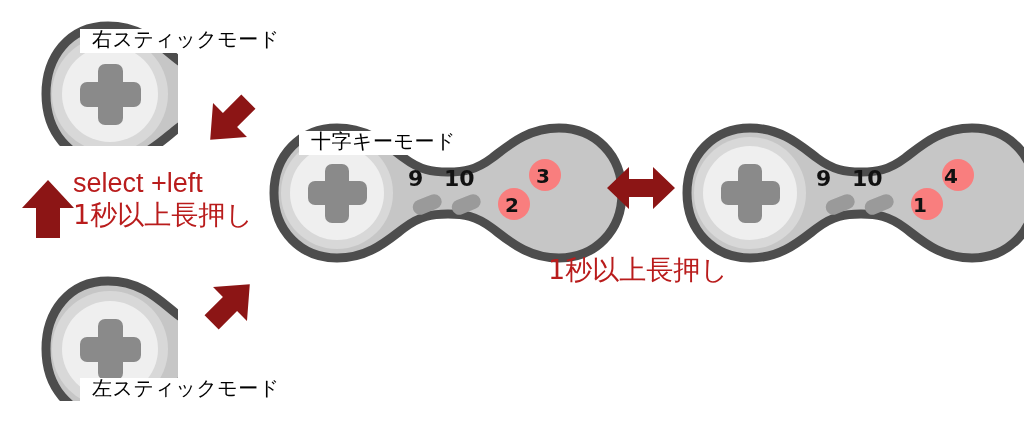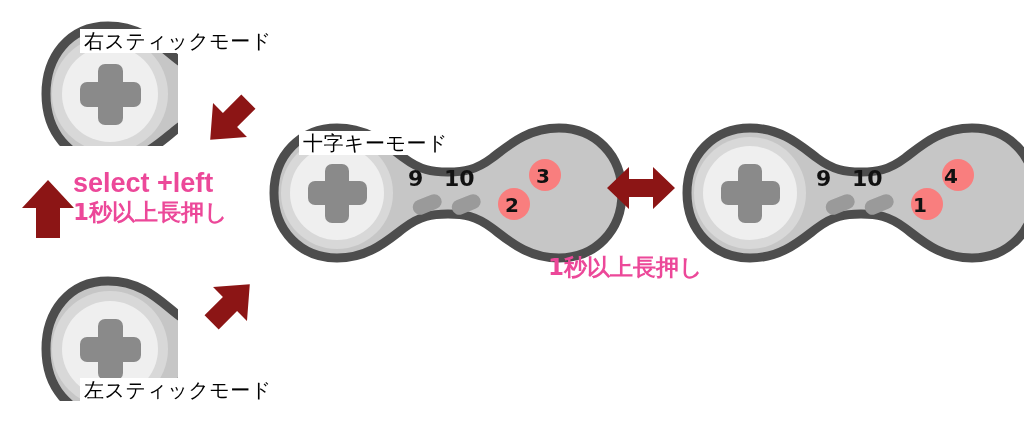--- a/index.html
+++ b/index.html
@@ -22,48 +22,47 @@
   
   .pad-wrap { position: absolute; }
   .pad-wrap svg { display: block; overflow: visible; }
 
   
   .clipbox { position: absolute; overflow: hidden; }
 
   
   .mode-label {
     position: absolute;
-    font-family: Liberation Serif, serif;
+    font-family: Liberation Mono, monospace;
     font-size: 20px;
     line-height: 1;
     color: #000000;
     background: #ffffff;
     white-space: nowrap;
     letter-spacing: 0.5px;
-    padding: 2px 4px;
+    padding: 2px 12px;
   }
 
   .hint {
     position: absolute;
-    color: #ec4899;
+    color: #b91c1c;
     font-family: "DejaVu Sans", "Liberation Sans", sans-serif;
     white-space: nowrap;
     line-height: 1.15;
-    font-weight: bold;
   }
   .hint .l1 {
     display: block;
     font-family: "Liberation Sans", sans-serif;
     font-size: 27px;
     letter-spacing: 0px;
   }
   .hint .l2 {
     display: block;
     font-family: "DejaVu Sans", sans-serif;
-    font-size: 23px;
+    font-size: 27px;
     letter-spacing: 0px;
   }
 
   
   .arrow { position: absolute; }
   .arrow svg { display: block; }
 </style>
 </head>
 <body>
 

